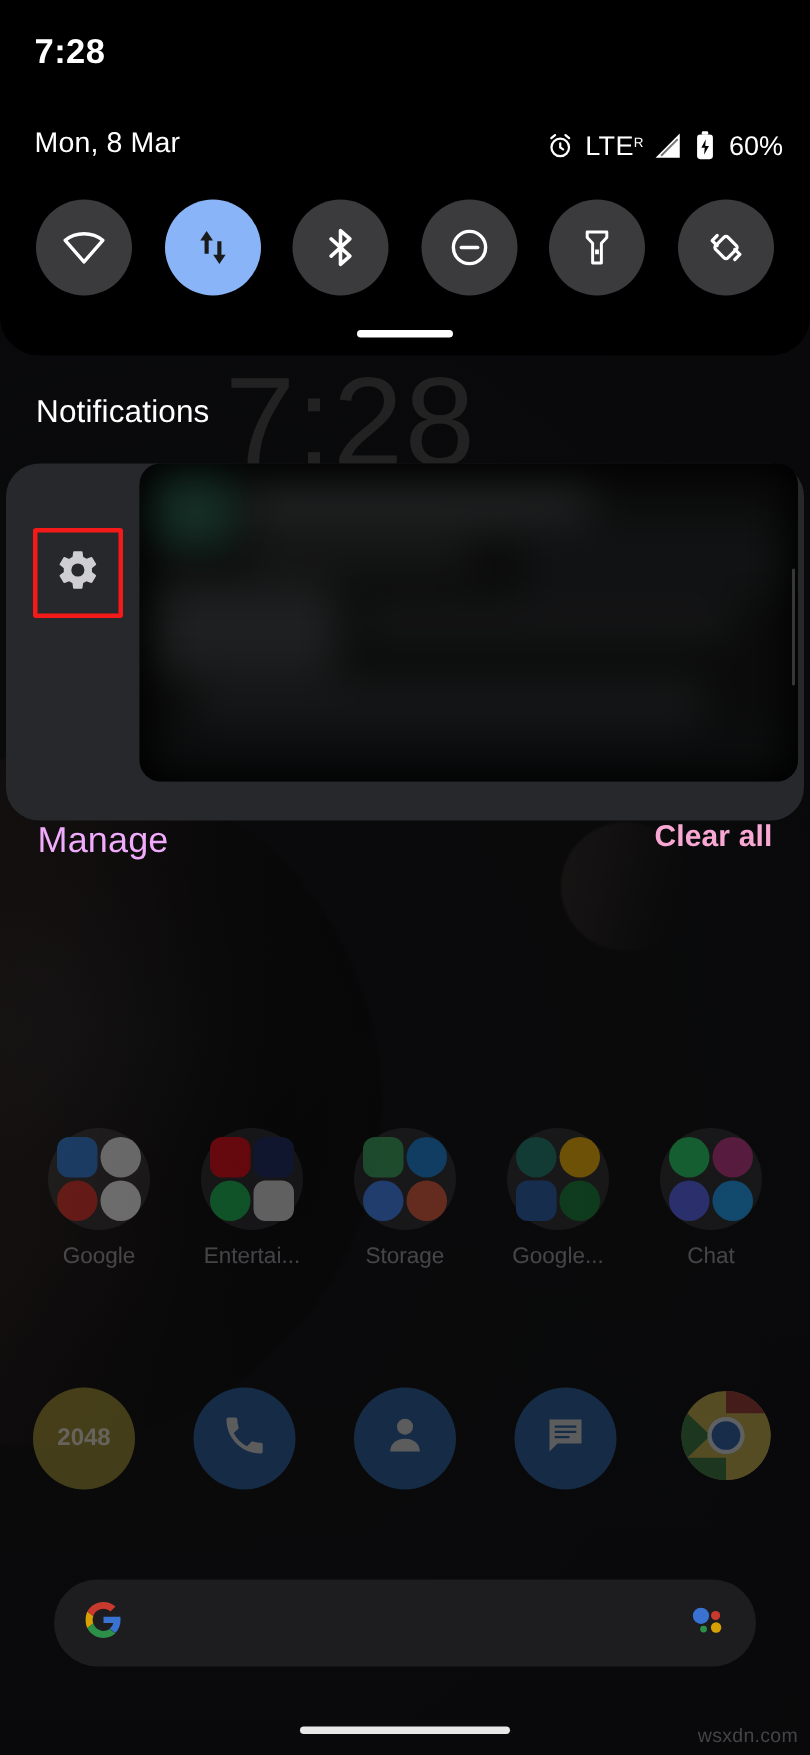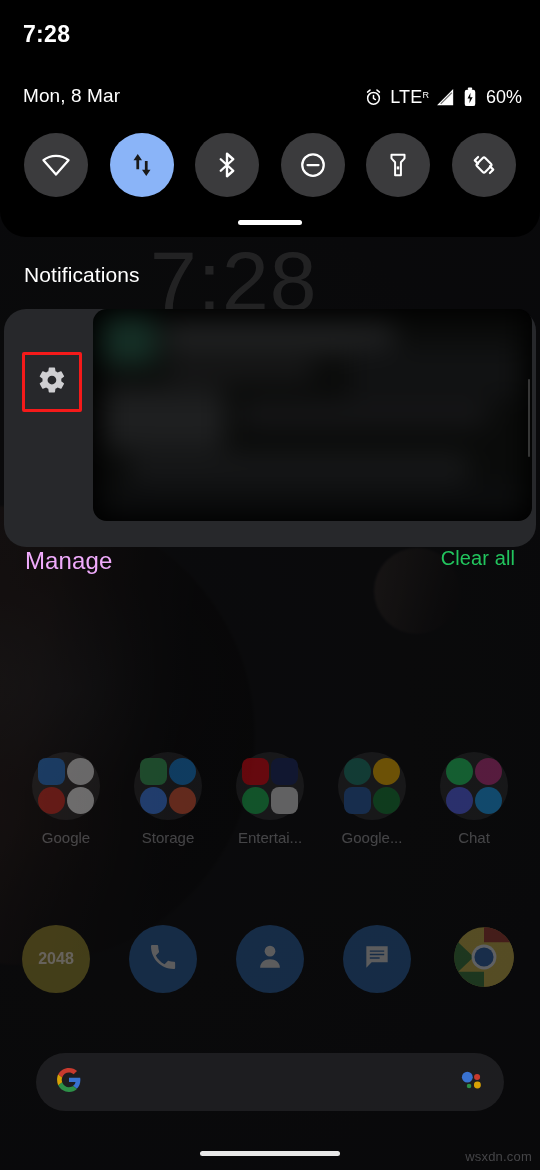--- a/index.html
+++ b/index.html
@@ -195,21 +195,21 @@
   
   .notif-actions{
     position:absolute; left:0; top:547px; width:100%; height:42px;
   }
   .btn-manage{
     position:absolute; left:25px; top:0;
     font-size:24px; color:#f0abfc; font-weight:500; letter-spacing:.1px;
   }
   .btn-clear{
     position:absolute; right:25px; top:0;
-    font-size:20px; color:#22c55e; font-weight:400; letter-spacing:.1px;
+    font-size:20px; color:#f9a8d4; font-weight:700; letter-spacing:.1px;
   }
 
   
   .folder-row{
     position:absolute; left:0; top:752px; width:100%;
     display:flex; justify-content:space-between;
     padding:0 26px;
     opacity:.42;
   }
   .folder{
@@ -432,36 +432,36 @@
         <span class="mini sq" style="background:#2b7bd6"></span>
         <span class="mini" style="background:#e8e8e8"></span>
         <span class="mini" style="background:#d93025"></span>
         <span class="mini" style="background:#f0f0f0"></span>
       </div>
       <div class="folder-label">Google</div>
     </div>
 
     <div class="folder">
       <div class="folder-circle">
+        <span class="mini sq" style="background:#e50914"></span>
+        <span class="mini sq" style="background:#1c2b63"></span>
+        <span class="mini" style="background:#1db954"></span>
+        <span class="mini sq" style="background:#dadada"></span>
+      </div>
+      <div class="folder-label">Entertai...</div>
+    </div>
+
+    <div class="folder">
+      <div class="folder-circle">
         <span class="mini sq" style="background:#3ca55c"></span>
         <span class="mini" style="background:#1a84d8"></span>
         <span class="mini" style="background:#4285f4"></span>
         <span class="mini" style="background:#e05a3a"></span>
       </div>
       <div class="folder-label">Storage</div>
-    </div>
-
-    <div class="folder">
-      <div class="folder-circle">
-        <span class="mini sq" style="background:#e50914"></span>
-        <span class="mini sq" style="background:#1c2b63"></span>
-        <span class="mini" style="background:#1db954"></span>
-        <span class="mini sq" style="background:#dadada"></span>
-      </div>
-      <div class="folder-label">Entertai...</div>
     </div>
 
     <div class="folder">
       <div class="folder-circle">
         <span class="mini" style="background:#1e7f6e"></span>
         <span class="mini" style="background:#f4b400"></span>
         <span class="mini sq" style="background:#2b5fa8"></span>
         <span class="mini" style="background:#188038"></span>
       </div>
       <div class="folder-label">Google...</div>

